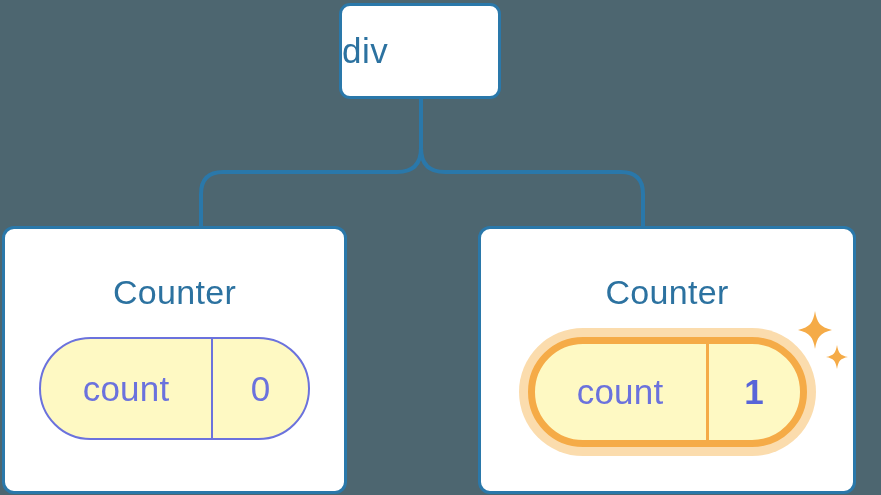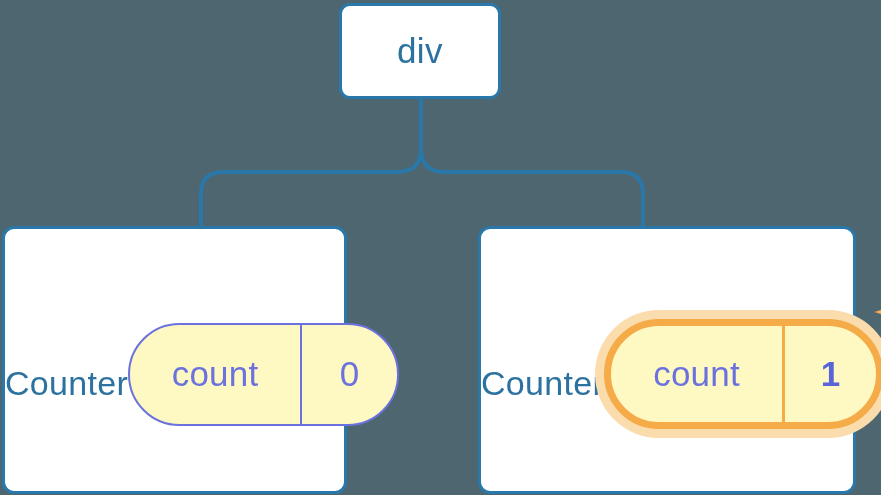--- a/index.html
+++ b/index.html
@@ -33,36 +33,37 @@
     left: 339px;
     top: 3px;
     width: 162px;
     height: 96px;
     background: #ffffff;
     border: 3px solid #2a78aa;
     border-radius: 11px;
     box-sizing: border-box;
     display: flex;
     align-items: center;
-    justify-content: center;
+    justify-content: flex-start;
   }
   .root-label {
     font-size: 35px;
     color: #2c72a0;
     letter-spacing: 0.5px;
   }
 
   
   .card {
     position: absolute;
     background: #ffffff;
     border: 3px solid #2a78aa;
     border-radius: 12px;
     box-sizing: border-box;
     display: flex;
+    flex-direction: column;
     align-items: center;
   }
   .card-left {
     left: 2px;
     top: 226px;
     width: 345px;
     height: 268px;
   }
   .card-right {
     left: 478px;

